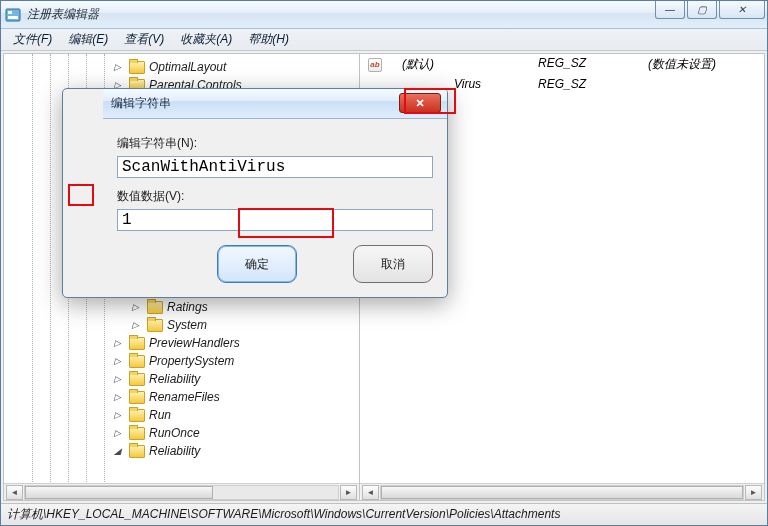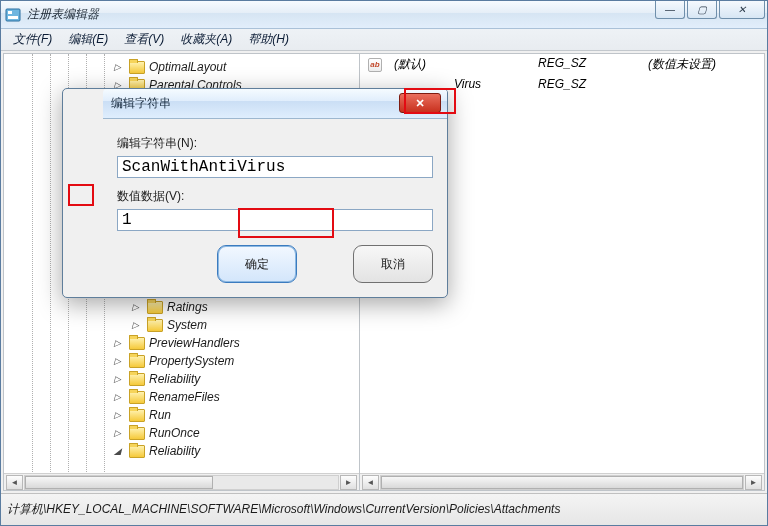--- a/index.html
+++ b/index.html
@@ -21,41 +21,41 @@
   .tree-pane { width: 356px; border-right: 1px solid #bfc4c9; overflow: hidden; position: relative; background: #fff; }
   .list-pane { flex: 1; display: flex; flex-direction: column; }
 
   .list-header { height: 22px; display:flex; background: linear-gradient(to bottom,#fdfdfd,#ececec); border-bottom:1px solid #d4d4d4; }
   .col { border-right: 1px solid #d9d9d9; padding: 2px 8px; color:#2b2b2b; }
   .col.name { width: 170px; }
   .col.type { width: 110px; }
   .col.data { flex:1; border-right:none; }
   .list-body { flex:1; position:relative; background:#fff; }
   .row { display:flex; padding: 2px 0; }
-  .row .c1 { width:170px; padding-left:8px; display:flex; align-items:center; gap:12px;}
+  .row .c1 { width:170px; padding-left:8px; display:flex; align-items:center; gap:20px;}
   .row .c2 { width:110px; padding-left:8px;}
   .row .c3 { flex:1; padding-left:8px;}
   .ab-icon { width:14px; height:14px; background: linear-gradient(to bottom,#fff,#eee); border:1px solid #b0b0b0; border-radius:2px; display:inline-flex; align-items:center; justify-content:center; font-size:8px; color:#c34a2c; font-weight:bold;}
 
   .tree { padding: 4px 0 0 8px; position: relative; }
   .node { display:flex; align-items:center; height:18px; gap:4px; }
   .expander { width:11px; height:11px; color:#4a4a4a; display:inline-flex; align-items:center; justify-content:center; font-size:9px; margin-right:2px;}
   .folder { width:16px; height:13px; position:relative; }
   .folder::before { content:""; position:absolute; inset:0; background: linear-gradient(to bottom,#fff2b0,#f5c93a); border:1px solid #c9a227; border-radius:1px; }
   .folder::after { content:""; position:absolute; left:0; top:-2px; width:7px; height:3px; background:#f6d45a; border:1px solid #c9a227; border-bottom:none; border-radius:1px 1px 0 0;}
   .label { color:#1b1b1b; white-space:nowrap; }
   .indent-2 { padding-left: 100px; }
   .tree-inner { position:relative; height: 100%; }
 
   .h-scroll { height:17px; background:#f0f0f0; border-top:1px solid #d0d0d0; display:flex; align-items:center; padding:0 2px;}
   .h-scroll .sbtn { width:17px; height:15px; background:linear-gradient(#fdfdfd,#e0e0e0); border:1px solid #b8b8b8; display:flex; align-items:center; justify-content:center; font-size:8px; color:#555;}
   .h-scroll .track { flex:1; height:15px; background:#e9e9e9; border:1px solid #cfcfcf; margin:0 1px; position:relative;}
   .h-scroll .thumb { position:absolute; height:100%; background:linear-gradient(#f7f7f7,#d9d9d9); border:1px solid #b0b0b0;}
 
-  .statusbar { height: 32px; background: linear-gradient(#f4f4f4,#e6e6e6); border-top:1px solid #c0c0c0; padding: 2px 6px; color:#1b1b1b; display:flex; align-items:center;}
+  .statusbar { height: 22px; background: linear-gradient(#f4f4f4,#e6e6e6); border-top:1px solid #c0c0c0; padding: 2px 6px; color:#1b1b1b; display:flex; align-items:center;}
 
   
   .dialog { position:absolute; left:62px; top:88px; width:386px; background:#f0f0f0; border:1px solid #5f7e9b; border-radius:5px; box-shadow: 0 6px 24px rgba(0,0,0,.35); padding-left: 40px; }
   .dlg-title { height:30px; background: linear-gradient(to bottom,#f5fbff 0%,#e1eefc 40%,#cadef5 41%,#dfeefd 100%); border-bottom:1px solid #9db7cf; border-radius:4px 4px 0 0; display:flex; align-items:center; padding:0 8px; position:relative; color:#13263a;}
   .dlg-close { position:absolute; right:6px; top:4px; width:42px; height:20px; border-radius:3px; background:linear-gradient(to bottom,#ea6e5d,#c8311e); border:1px solid #7e1b10; display:flex; align-items:center; justify-content:center; color:#fff; font-weight:bold; font-size:11px;}
   .dlg-body { padding: 12px 14px 14px; }
   .dlg-body .lbl { margin: 4px 0 4px; color:#1b1b1b; }
   .dlg-body input { width:100%; height:22px; border:1px solid #8ba7c4; background:#fff; padding:2px 4px; font-family: Consolas,"Courier New",monospace; font-size:16px;}
   .dlg-buttons { display:flex; justify-content:flex-end; gap:10px; margin-top:14px;}
   .btn { width:80px; height:38px; border:1px solid #707070; border-radius:9px; background:linear-gradient(#f7f7f7,#e3e3e3); display:flex; align-items:center; justify-content:center; color:#1b1b1b;margin-left:46px;}

